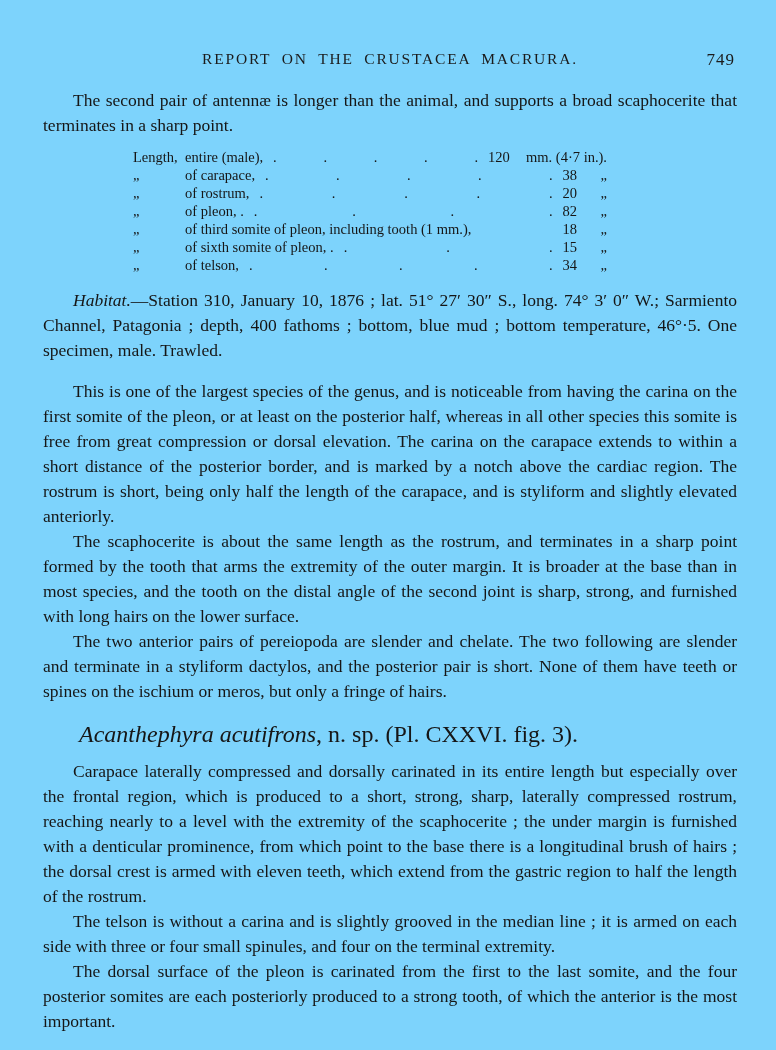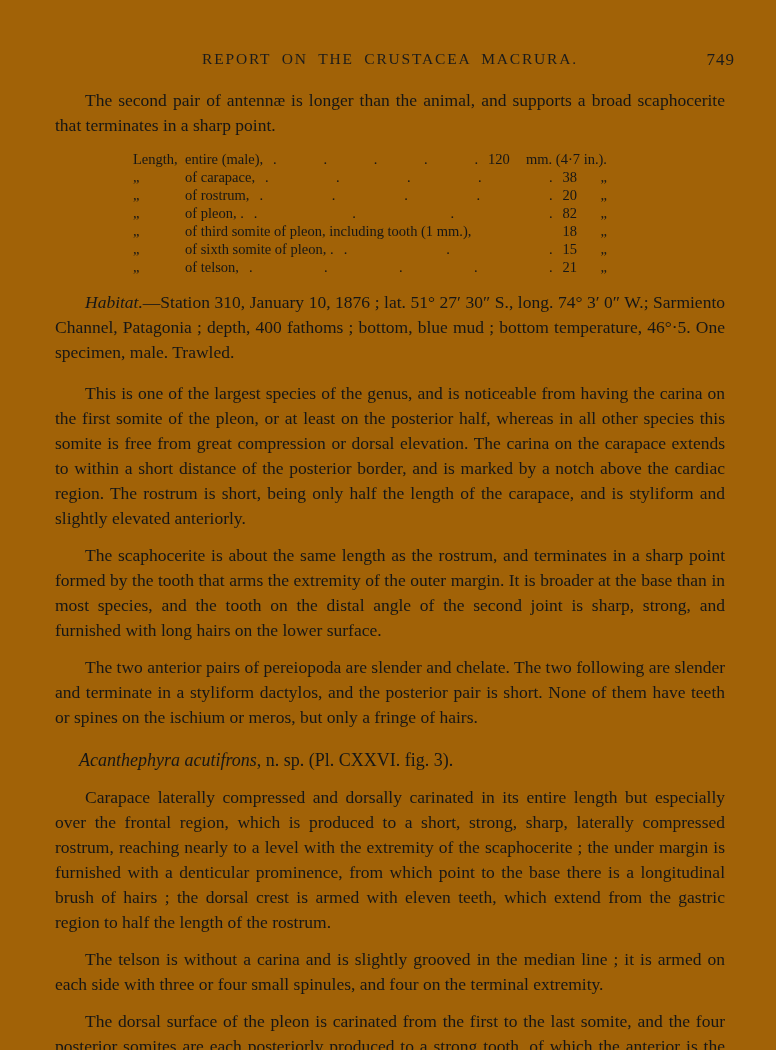--- a/index.html
+++ b/index.html
@@ -5,21 +5,21 @@
   html, body {
     margin: 0;
     padding: 0;
     background: #ffffff;
   }
   .page {
     position: relative;
     box-sizing: border-box;
     width: 776px;
     height: 1050px;
-    background: #a16207;
+    background: #7dd3fc;
     color: #161616;
     font-family: "Liberation Serif", "DejaVu Serif", serif;
     padding: 50px 39px 0 43px;
     overflow: hidden;
   }
   .running-head {
     position: relative;
     height: 22px;
     text-align: center;
     margin-bottom: 16px;
@@ -32,21 +32,21 @@
   }
   .page-number {
     position: absolute;
     right: 2px;
     top: 0;
     font-size: 17px;
     letter-spacing: 1px;
     color: #1b1b1b;
   }
   .para {
-    margin: 12px;
+    margin: 0;
     font-size: 17.5px;
     line-height: 25px;
     text-align: justify;
     text-indent: 30px;
   }
   .section-gap { margin-top: 16px; }
   .ital { font-style: italic; }
 
   .mtable {
     margin: 10px 0 14px 90px;
@@ -83,21 +83,21 @@
     text-align: left;
     font-family: Liberation Serif, serif;
   }
   .munit {
     flex: none;
     padding-left: 4px;
   }
   .species {
     margin: 18px 0 12px;
     padding-left: 36px;
-    font-size: 18px;
+    font-size: 24px;
     line-height: 25px;
   }
 </style>
 </head>
 <body>
 
 <div class="page">
 
   <header class="running-head">
     <span class="head-title">REPORT ON THE CRUSTACEA MACRURA.</span>
@@ -146,21 +146,21 @@
       <span class="mlabel">„</span>
       <span class="mdesc">of sixth somite of pleon, .</span>
       <span class="mleader">. . .</span>
       <span class="mvalue">15</span>
       <span class="munit">„</span>
     </div>
     <div class="mrow">
       <span class="mlabel">„</span>
       <span class="mdesc">of telson,</span>
       <span class="mleader">. . . . .</span>
-      <span class="mvalue">21</span>
+      <span class="mvalue">34</span>
       <span class="munit">„</span>
     </div>
   </div>
 
   <p class="para"><span class="ital">Habitat.</span><span>—Station 310, January 10, 1876 ; lat. 51° 27′ 30″ S., long. 74° 3′ 0″ W.; Sarmiento Channel, Patagonia ; depth, 400 fathoms ; bottom, blue mud ; bottom temperature, 46°·5. One specimen, male. Trawled.</span></p>
 
   <p class="para section-gap">This is one of the largest species of the genus, and is noticeable from having the carina on the first somite of the pleon, or at least on the posterior half, whereas in all other species this somite is free from great compression or dorsal elevation. The carina on the carapace extends to within a short distance of the posterior border, and is marked by a notch above the cardiac region. The rostrum is short, being only half the length of the carapace, and is styliform and slightly elevated anteriorly.</p>
 
   <p class="para">The scaphocerite is about the same length as the rostrum, and terminates in a sharp point formed by the tooth that arms the extremity of the outer margin. It is broader at the base than in most species, and the tooth on the distal angle of the second joint is sharp, strong, and furnished with long hairs on the lower surface.</p>
 

